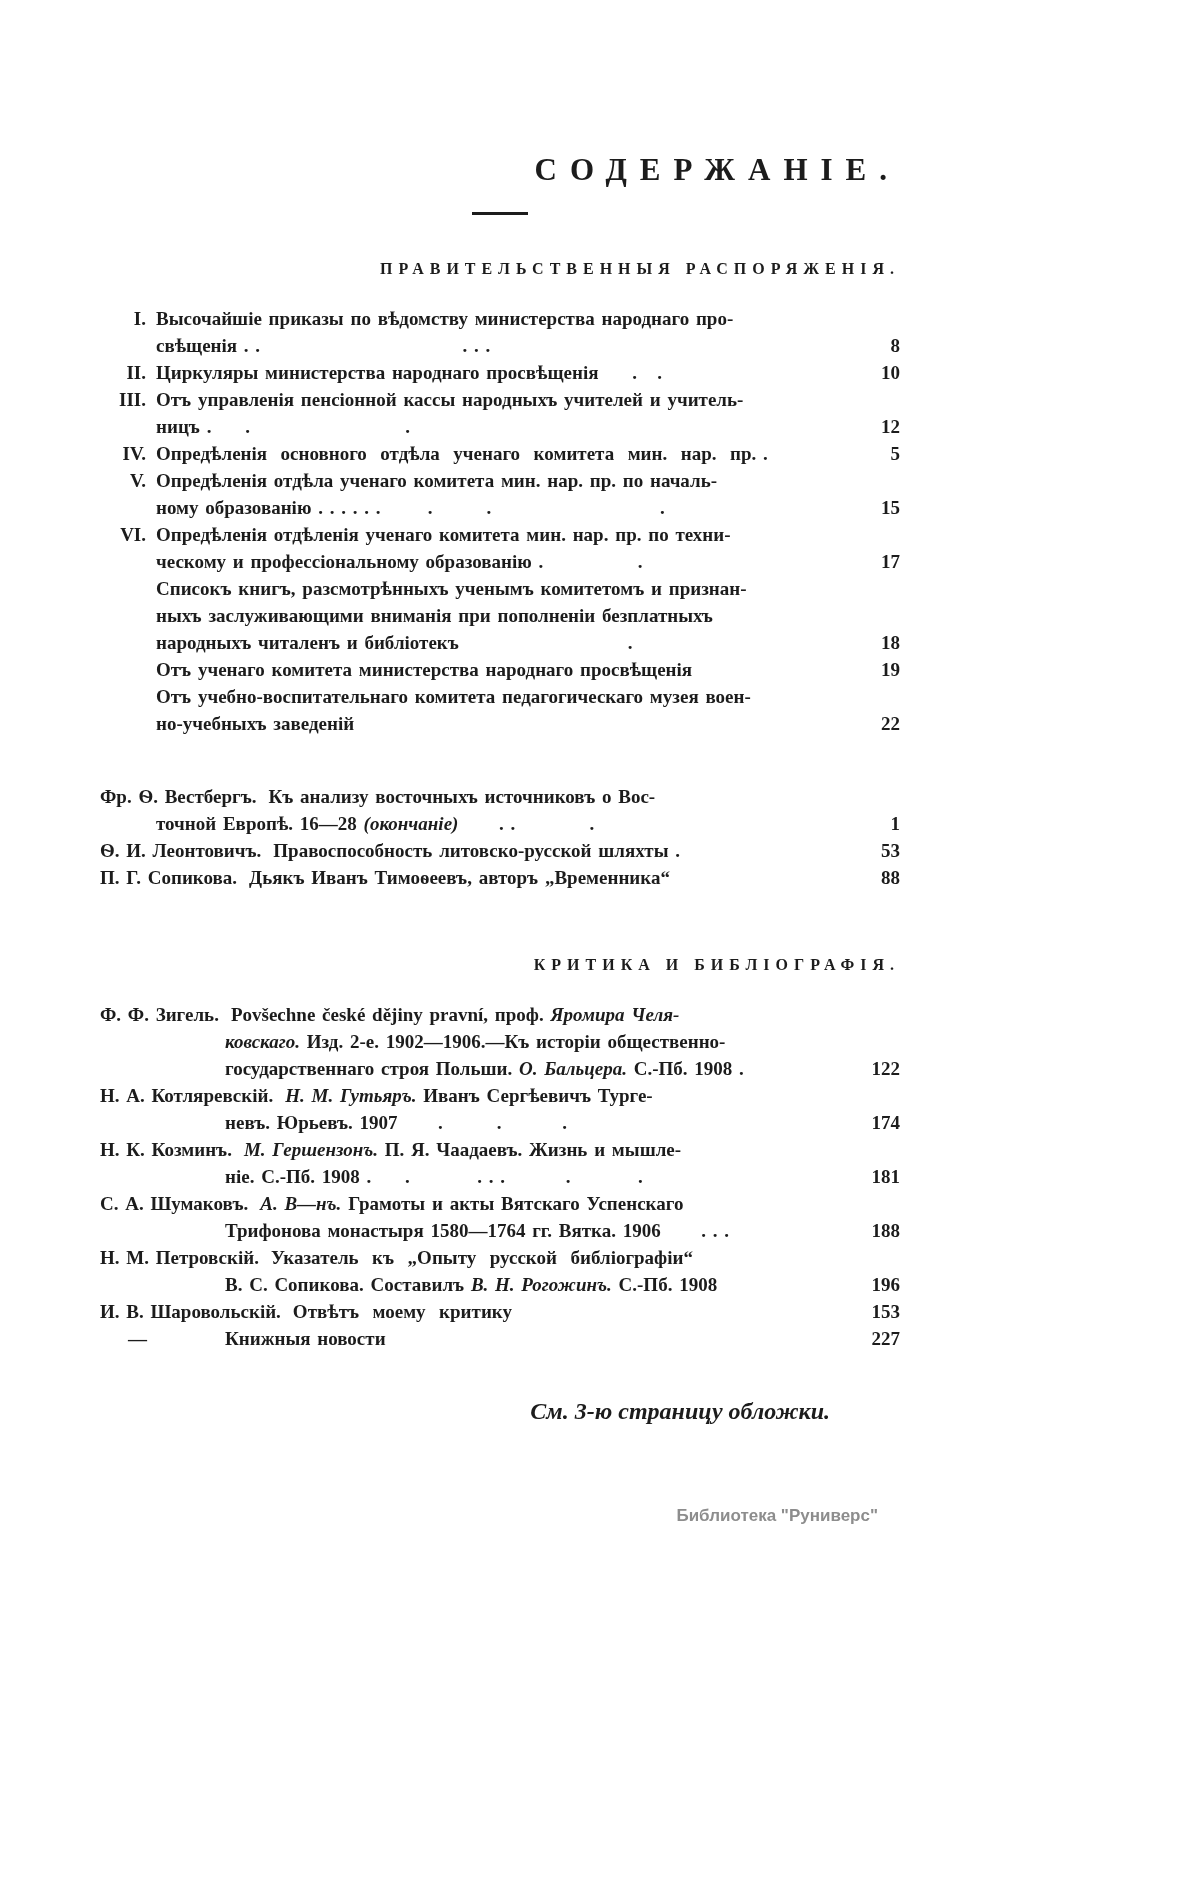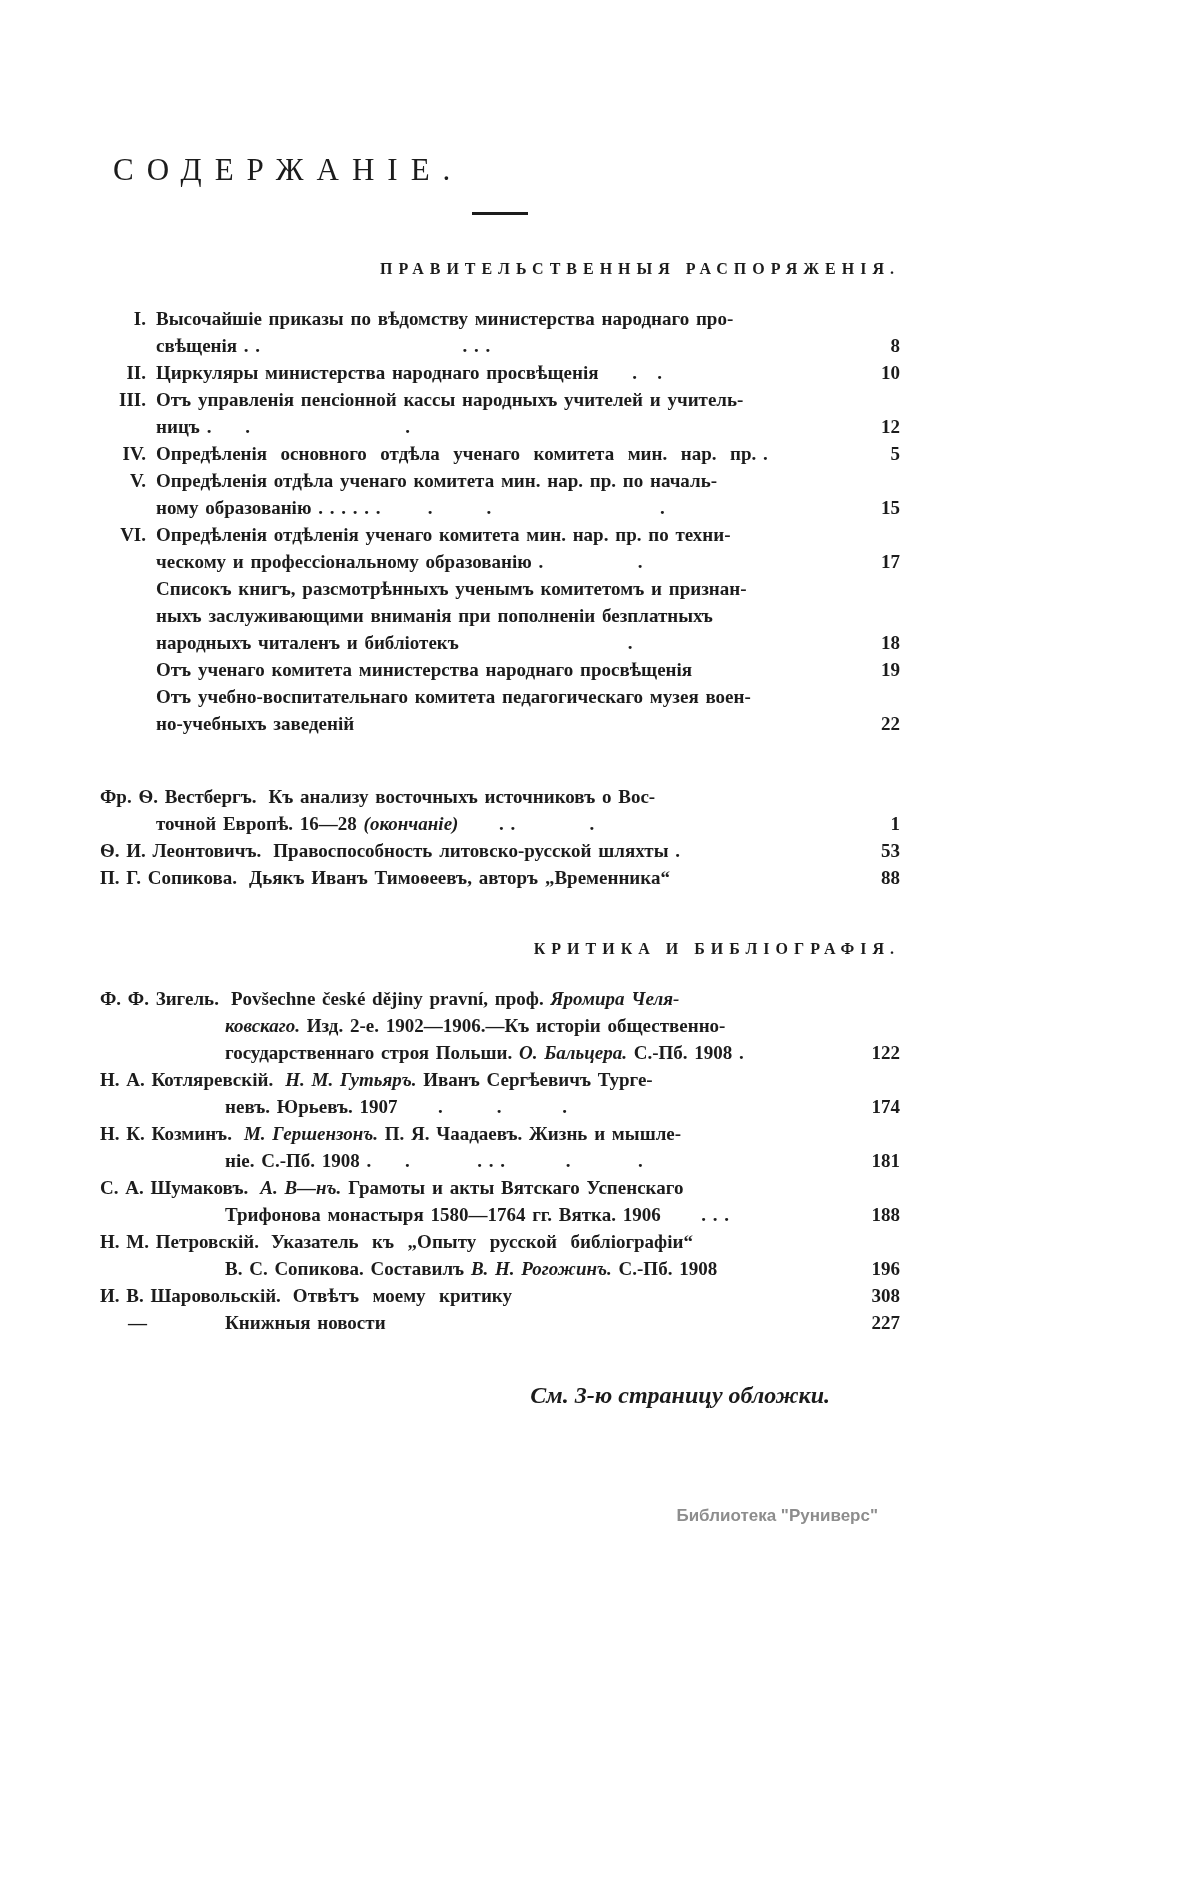--- a/index.html
+++ b/index.html
@@ -5,30 +5,30 @@
   * { margin:0; padding:0; box-sizing:border-box; }
   html,body { background:#ffffff; }
   body {
     width:1200px; height:1885px; position:relative; overflow:hidden;
     font-family:"Liberation Serif","DejaVu Serif",serif;
     color:#1c1c1c;
   }
   .sheet { width:800px; margin-left:100px; padding-top:152px; }
 
   .title {
-    text-align:left; font-weight:normal; font-size:31px;
+    text-align:right; font-weight:bold; font-size:31px;
     letter-spacing:13px; text-indent:13px; line-height:36px;
   }
   .rule { width:56px; border-top:3px solid #1c1c1c; margin:24px auto 44px auto; }
 
   .heading {
     text-align:right; font-weight:bold; font-size:16px;
     letter-spacing:6px; text-indent:6px; margin-bottom:26px; line-height:20px;
   }
-  .heading.heading-critique { margin-top:48px; }
+  .heading.heading-critique { margin-top:64px; }
 
   .entries { font-size:19px; font-weight:bold; line-height:27px; word-spacing:2px; }
   .entry { position:relative; padding-left:56px; text-indent:-56px; }
   .entry.flush { text-indent:0; }
   .entry.crit { padding-left:125px; text-indent:-125px; }
   .entry .txt, .entry .txt span { white-space:pre-wrap; }
   .entry .label {
     display:inline-block; width:46px; margin-right:10px;
     text-align:right; text-indent:0;
   }
@@ -97,21 +97,21 @@
 ковскаго.</span><span> Изд. 2-е. 1902—1906.—Къ исторіи общественно-
 государственнаго строя Польши. </span><span class="it">О. Бальцера.</span><span> С.-Пб. 1908 .</span></span><span class="page-num">122</span></div>
       <div class="entry crit"><span class="name">Н. А. Котляревскій.</span><span class="txt"><span class="it">Н. М. Гутьяръ.</span><span> Иванъ Сергѣевичъ Турге-
 невъ. Юрьевъ. 1907      .        .         .</span></span><span class="page-num">174</span></div>
       <div class="entry crit"><span class="name">Н. К. Козминъ.</span><span class="txt"><span class="it">М. Гершензонъ.</span><span> П. Я. Чаадаевъ. Жизнь и мышле-
 ніе. С.-Пб. 1908 .     .          . . .         .          .</span></span><span class="page-num">181</span></div>
       <div class="entry crit"><span class="name">С. А. Шумаковъ.</span><span class="txt"><span class="it">А. В—нъ.</span><span> Грамоты и акты Вятскаго Успенскаго
 Трифонова монастыря 1580—1764 гг. Вятка. 1906      . . .</span></span><span class="page-num">188</span></div>
       <div class="entry crit"><span class="name">Н. М. Петровскій.</span><span class="txt"><span>Указатель  къ  „Опыту  русской  библіографіи“
 В. С. Сопикова. Составилъ </span><span class="it">В. Н. Рогожинъ.</span><span> С.-Пб. 1908</span></span><span class="page-num">196</span></div>
-      <div class="entry crit"><span class="name">И. В. Шаровольскій.</span><span class="txt"><span>Отвѣтъ  моему  критику</span></span><span class="page-num">308</span></div>
+      <div class="entry crit"><span class="name">И. В. Шаровольскій.</span><span class="txt"><span>Отвѣтъ  моему  критику</span></span><span class="page-num">153</span></div>
       <div class="entry crit dash"><span class="name">—</span><span class="txt"><span>Книжныя новости</span></span><span class="page-num">227</span></div>
     </div>
 
   <div class="footer-note">См. 3-ю страницу обложки.</div>
 
 </div>
 
 <div class="watermark">Библиотека "Руниверс"</div>
 
 </body></html>

